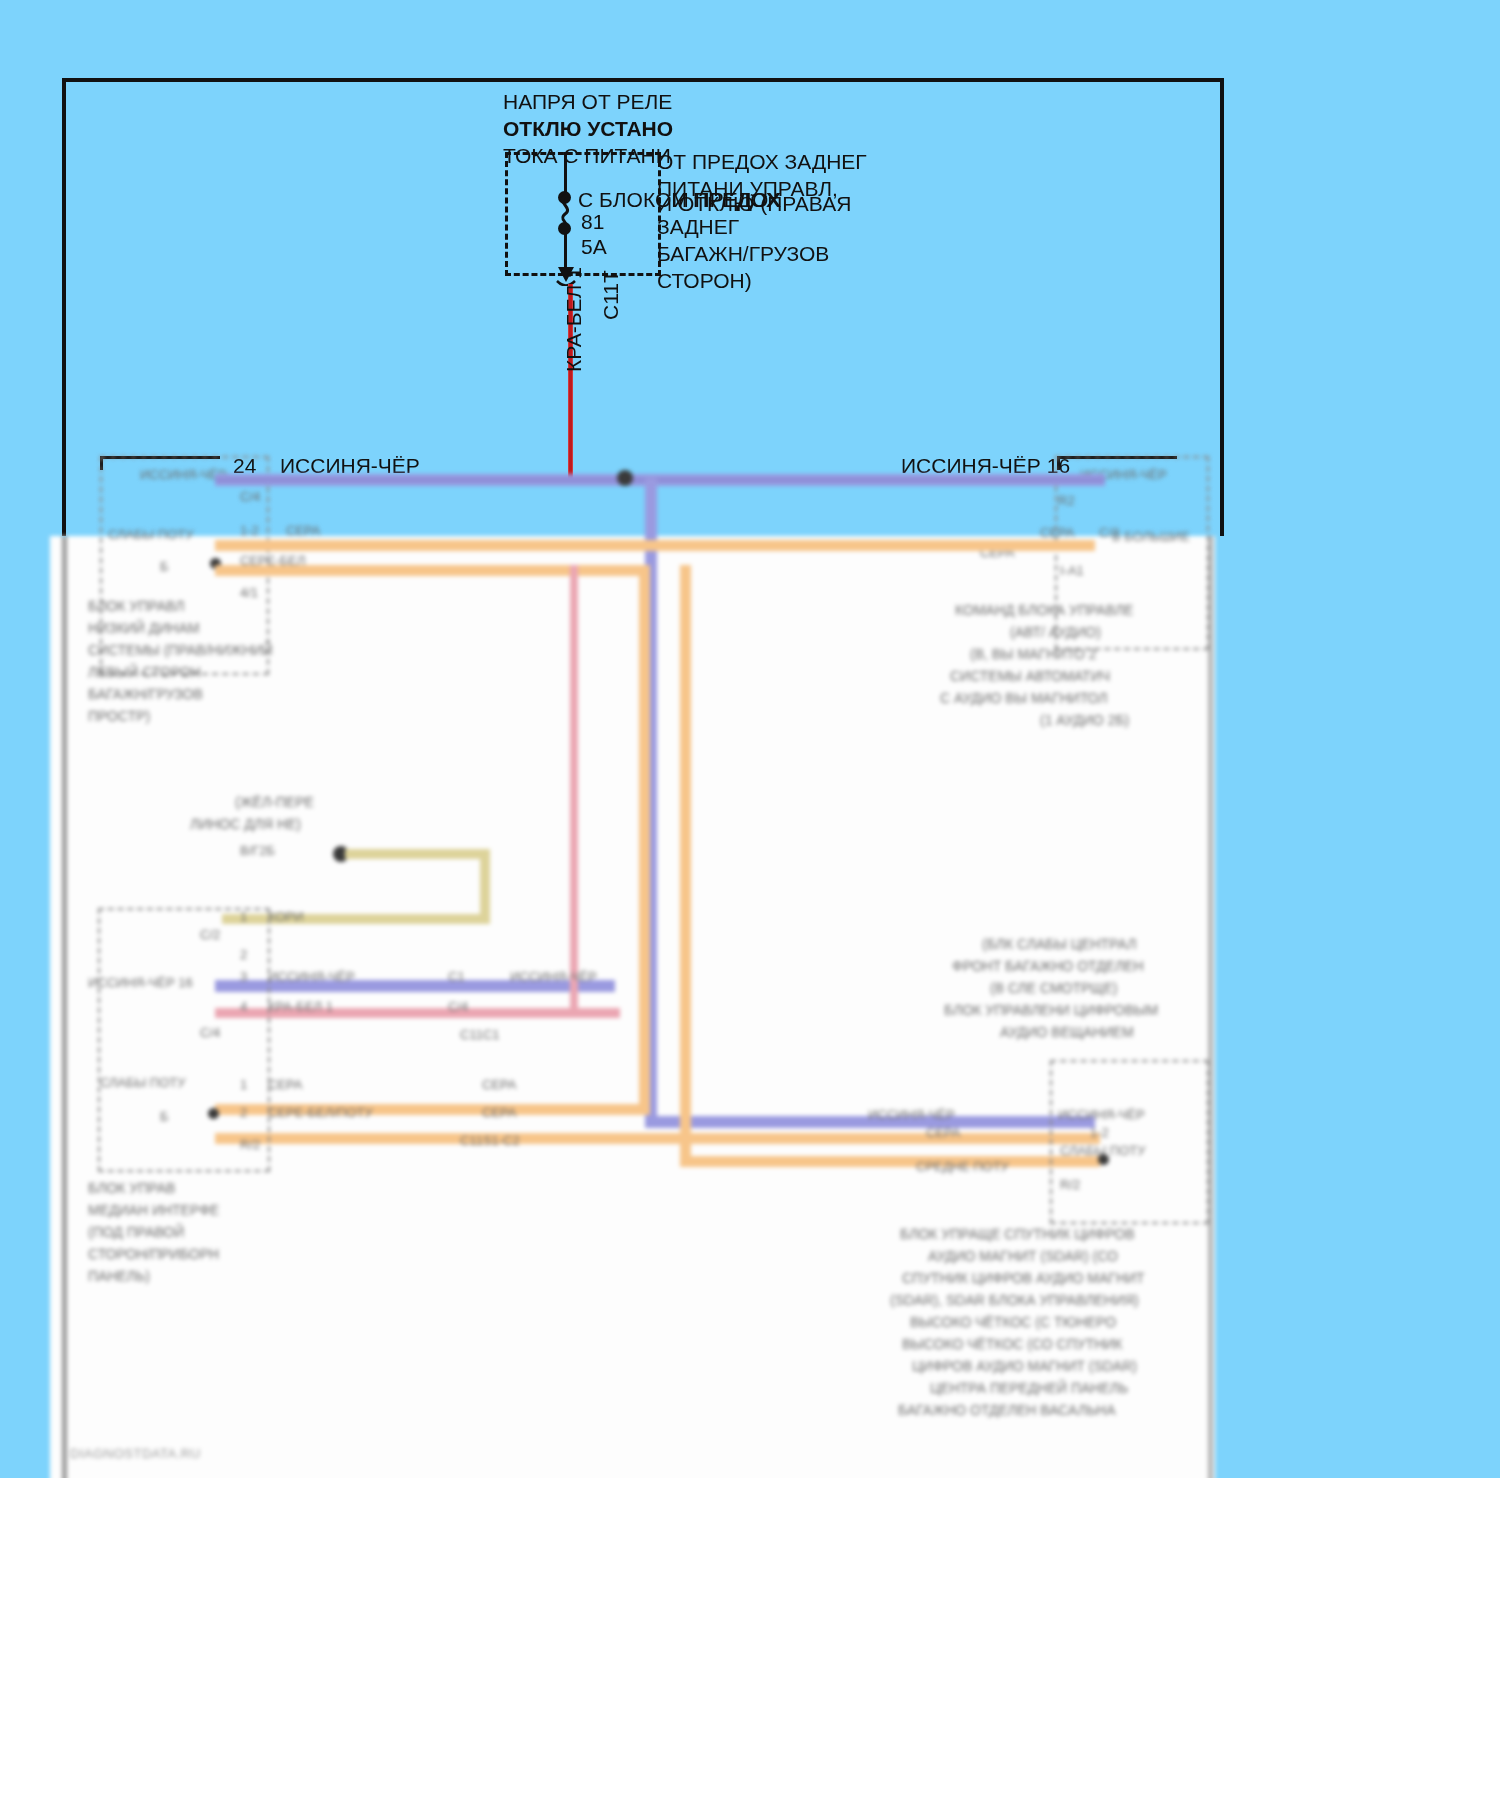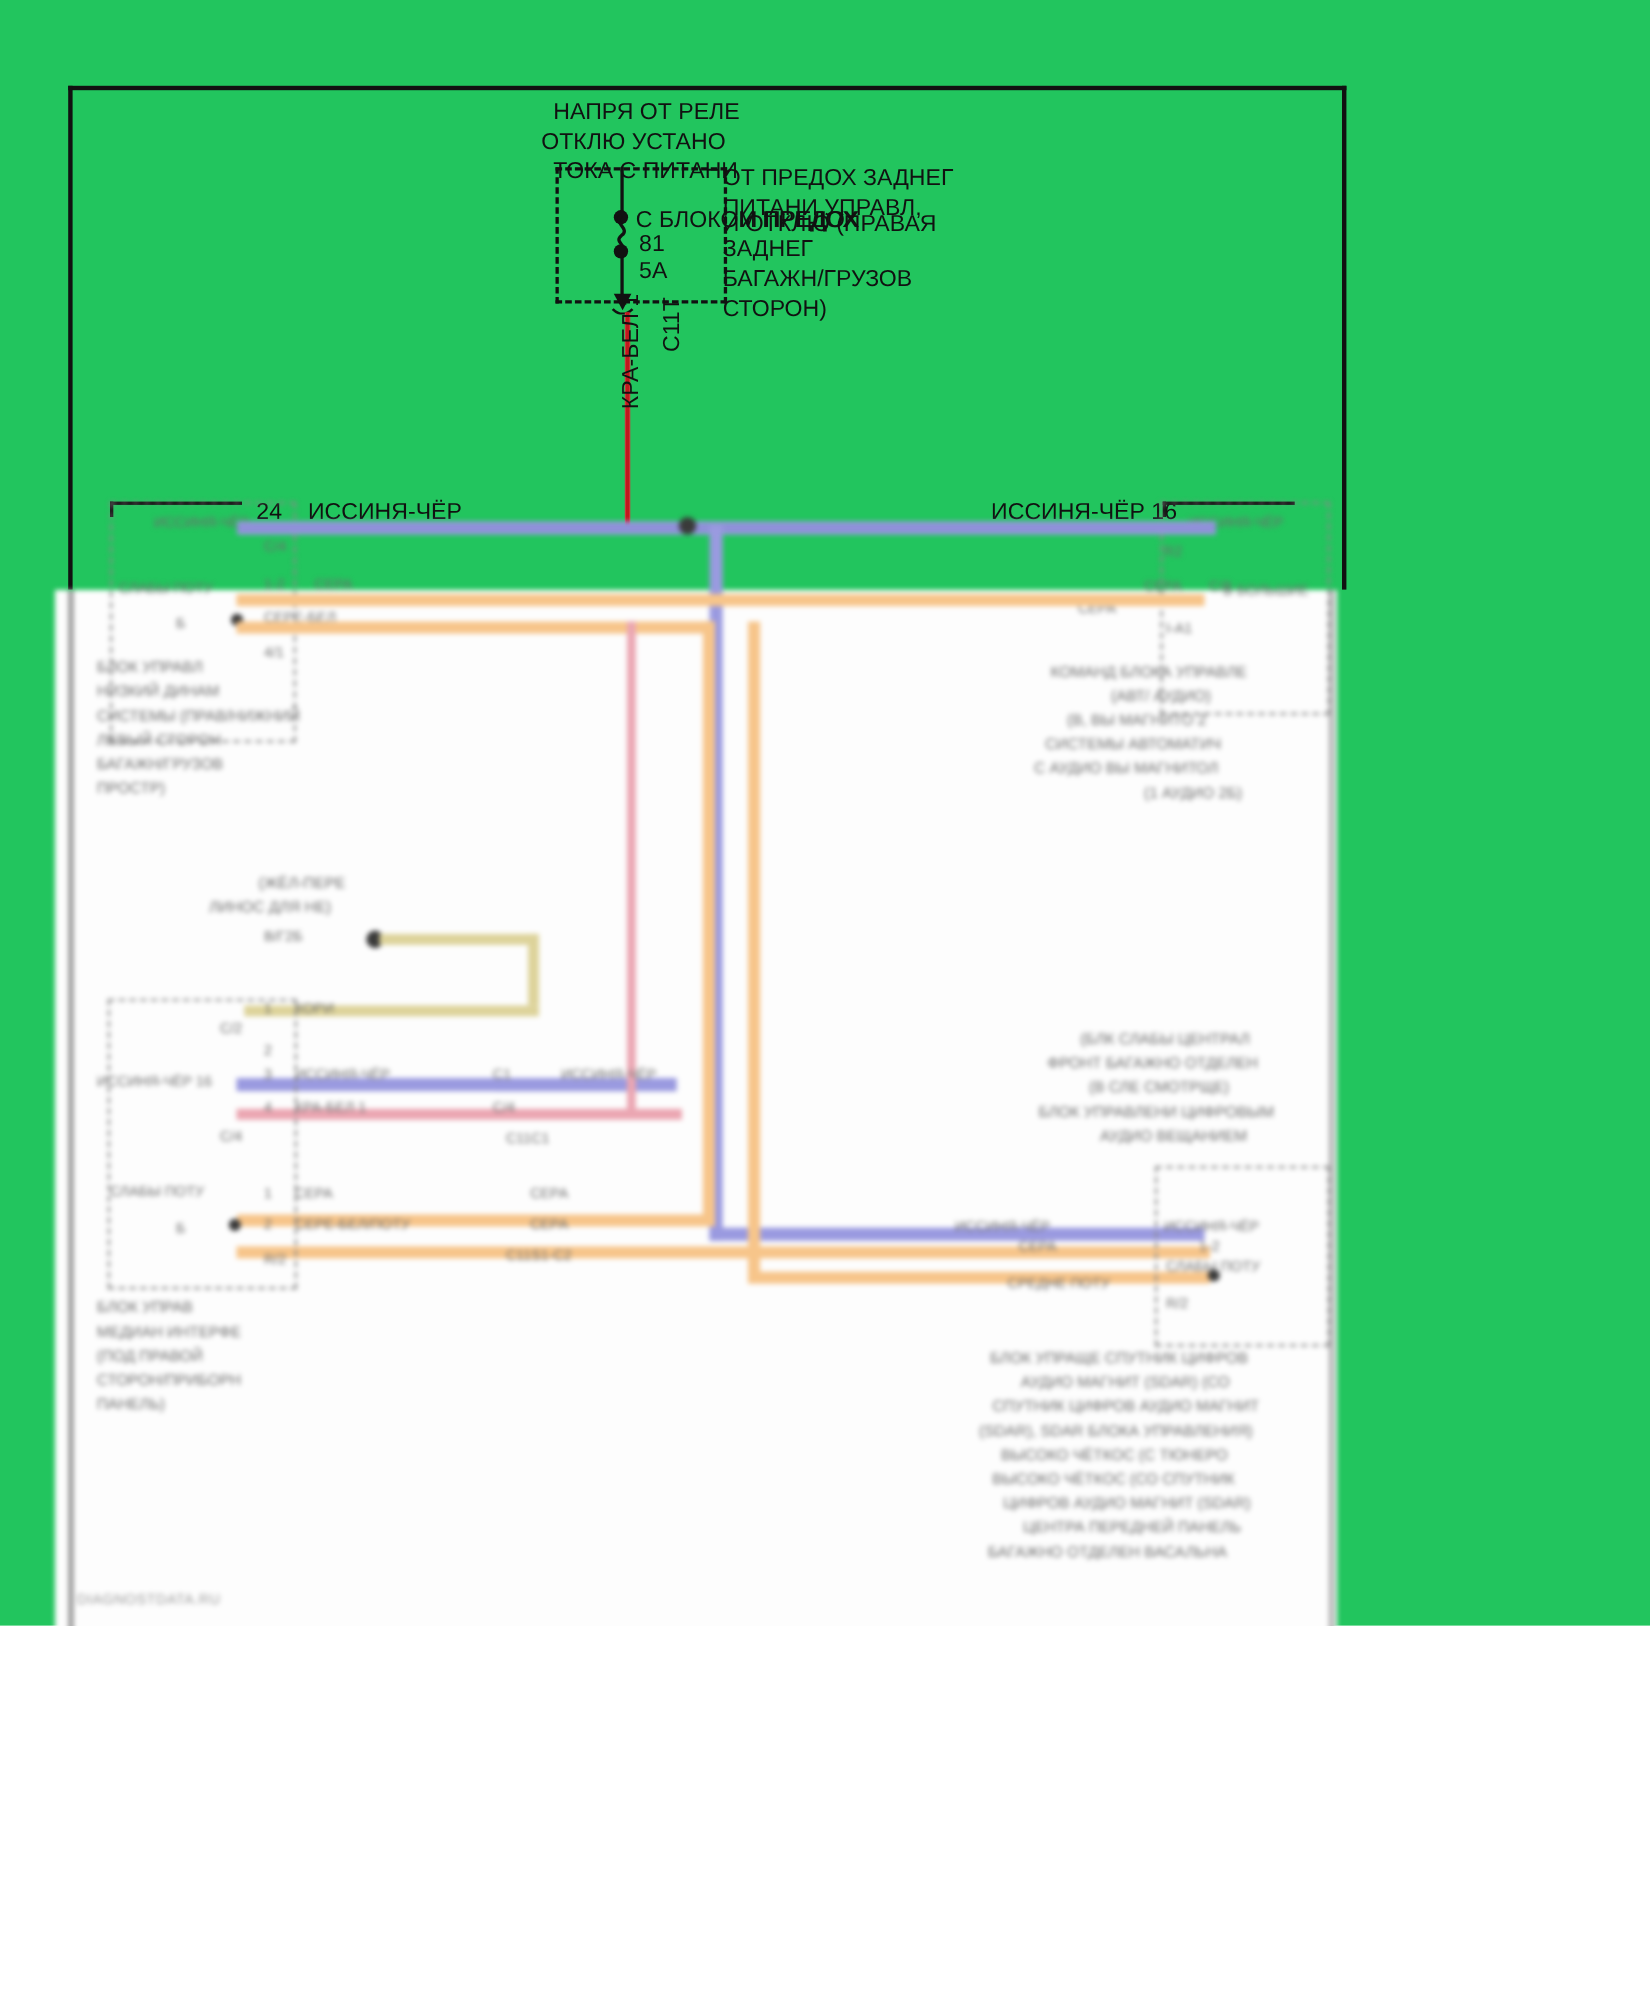--- a/index.html
+++ b/index.html
@@ -1,17 +1,17 @@
 <!DOCTYPE html>
 <html><head>
 <meta charset="utf-8">
 <style>
   html,body{margin:0;padding:0;background:#ffffff;}
   body{font-family:"Liberation Sans", sans-serif;}
-  #stage{position:relative;width:1500px;height:1478px;background:#22c55e;overflow:hidden;}
+  #stage{position:relative;width:1500px;height:1478px;background:#7dd3fc;overflow:hidden;}
 
   
   .frame-top{position:absolute;left:62px;top:78px;width:1162px;height:4px;background:#111;}
   .frame-left{position:absolute;left:62px;top:78px;width:4px;height:458px;background:#111;}
   .frame-right{position:absolute;left:1220px;top:78px;width:4px;height:458px;background:#111;}
 
   
   .blur-zone{position:absolute;left:50px;top:536px;width:1165px;height:965px;
              background:#fdfdfd;filter:blur(2.2px);}
   .bz-border-l{position:absolute;left:12px;top:0;width:5px;height:960px;background:#9a9a9a;}
@@ -49,21 +49,21 @@
 </head>
 <body>
 
 <div id="stage">
 
   <div class="frame-top"></div>
   <div class="frame-left"></div>
   <div class="frame-right"></div>
 
   <div class="txt" style="left:503px;top:88px;">НАПРЯ ОТ РЕЛЕ</div>
-  <div class="txt" style="left:492px;top:115px;">ОТКЛЮ УСТАНО</div>
+  <div class="txt" style="left:503px;top:115px;font-weight:bold;">ОТКЛЮ УСТАНО</div>
   <div class="txt" style="left:503px;top:142px;">ТОКА С ПИТАНИ</div>
 
   <div class="dashbox" style="left:505px;top:152px;width:150px;height:118px;border-top-style:dashed;"></div>
 
   <div class="vline" style="left:564px;top:152px;height:45px;"></div>
 
   <div class="dot" style="left:558px;top:191px;width:13px;height:13px;"></div>
   <svg class="squiggle" style="left:553px;top:196px;" width="26" height="30" viewBox="0 0 26 30">
     <path d="M12 0 C 3 6, 21 12, 12 18 C 5 24, 16 26, 12 30" fill="none" stroke="#111" stroke-width="3"></path>
   </svg>

